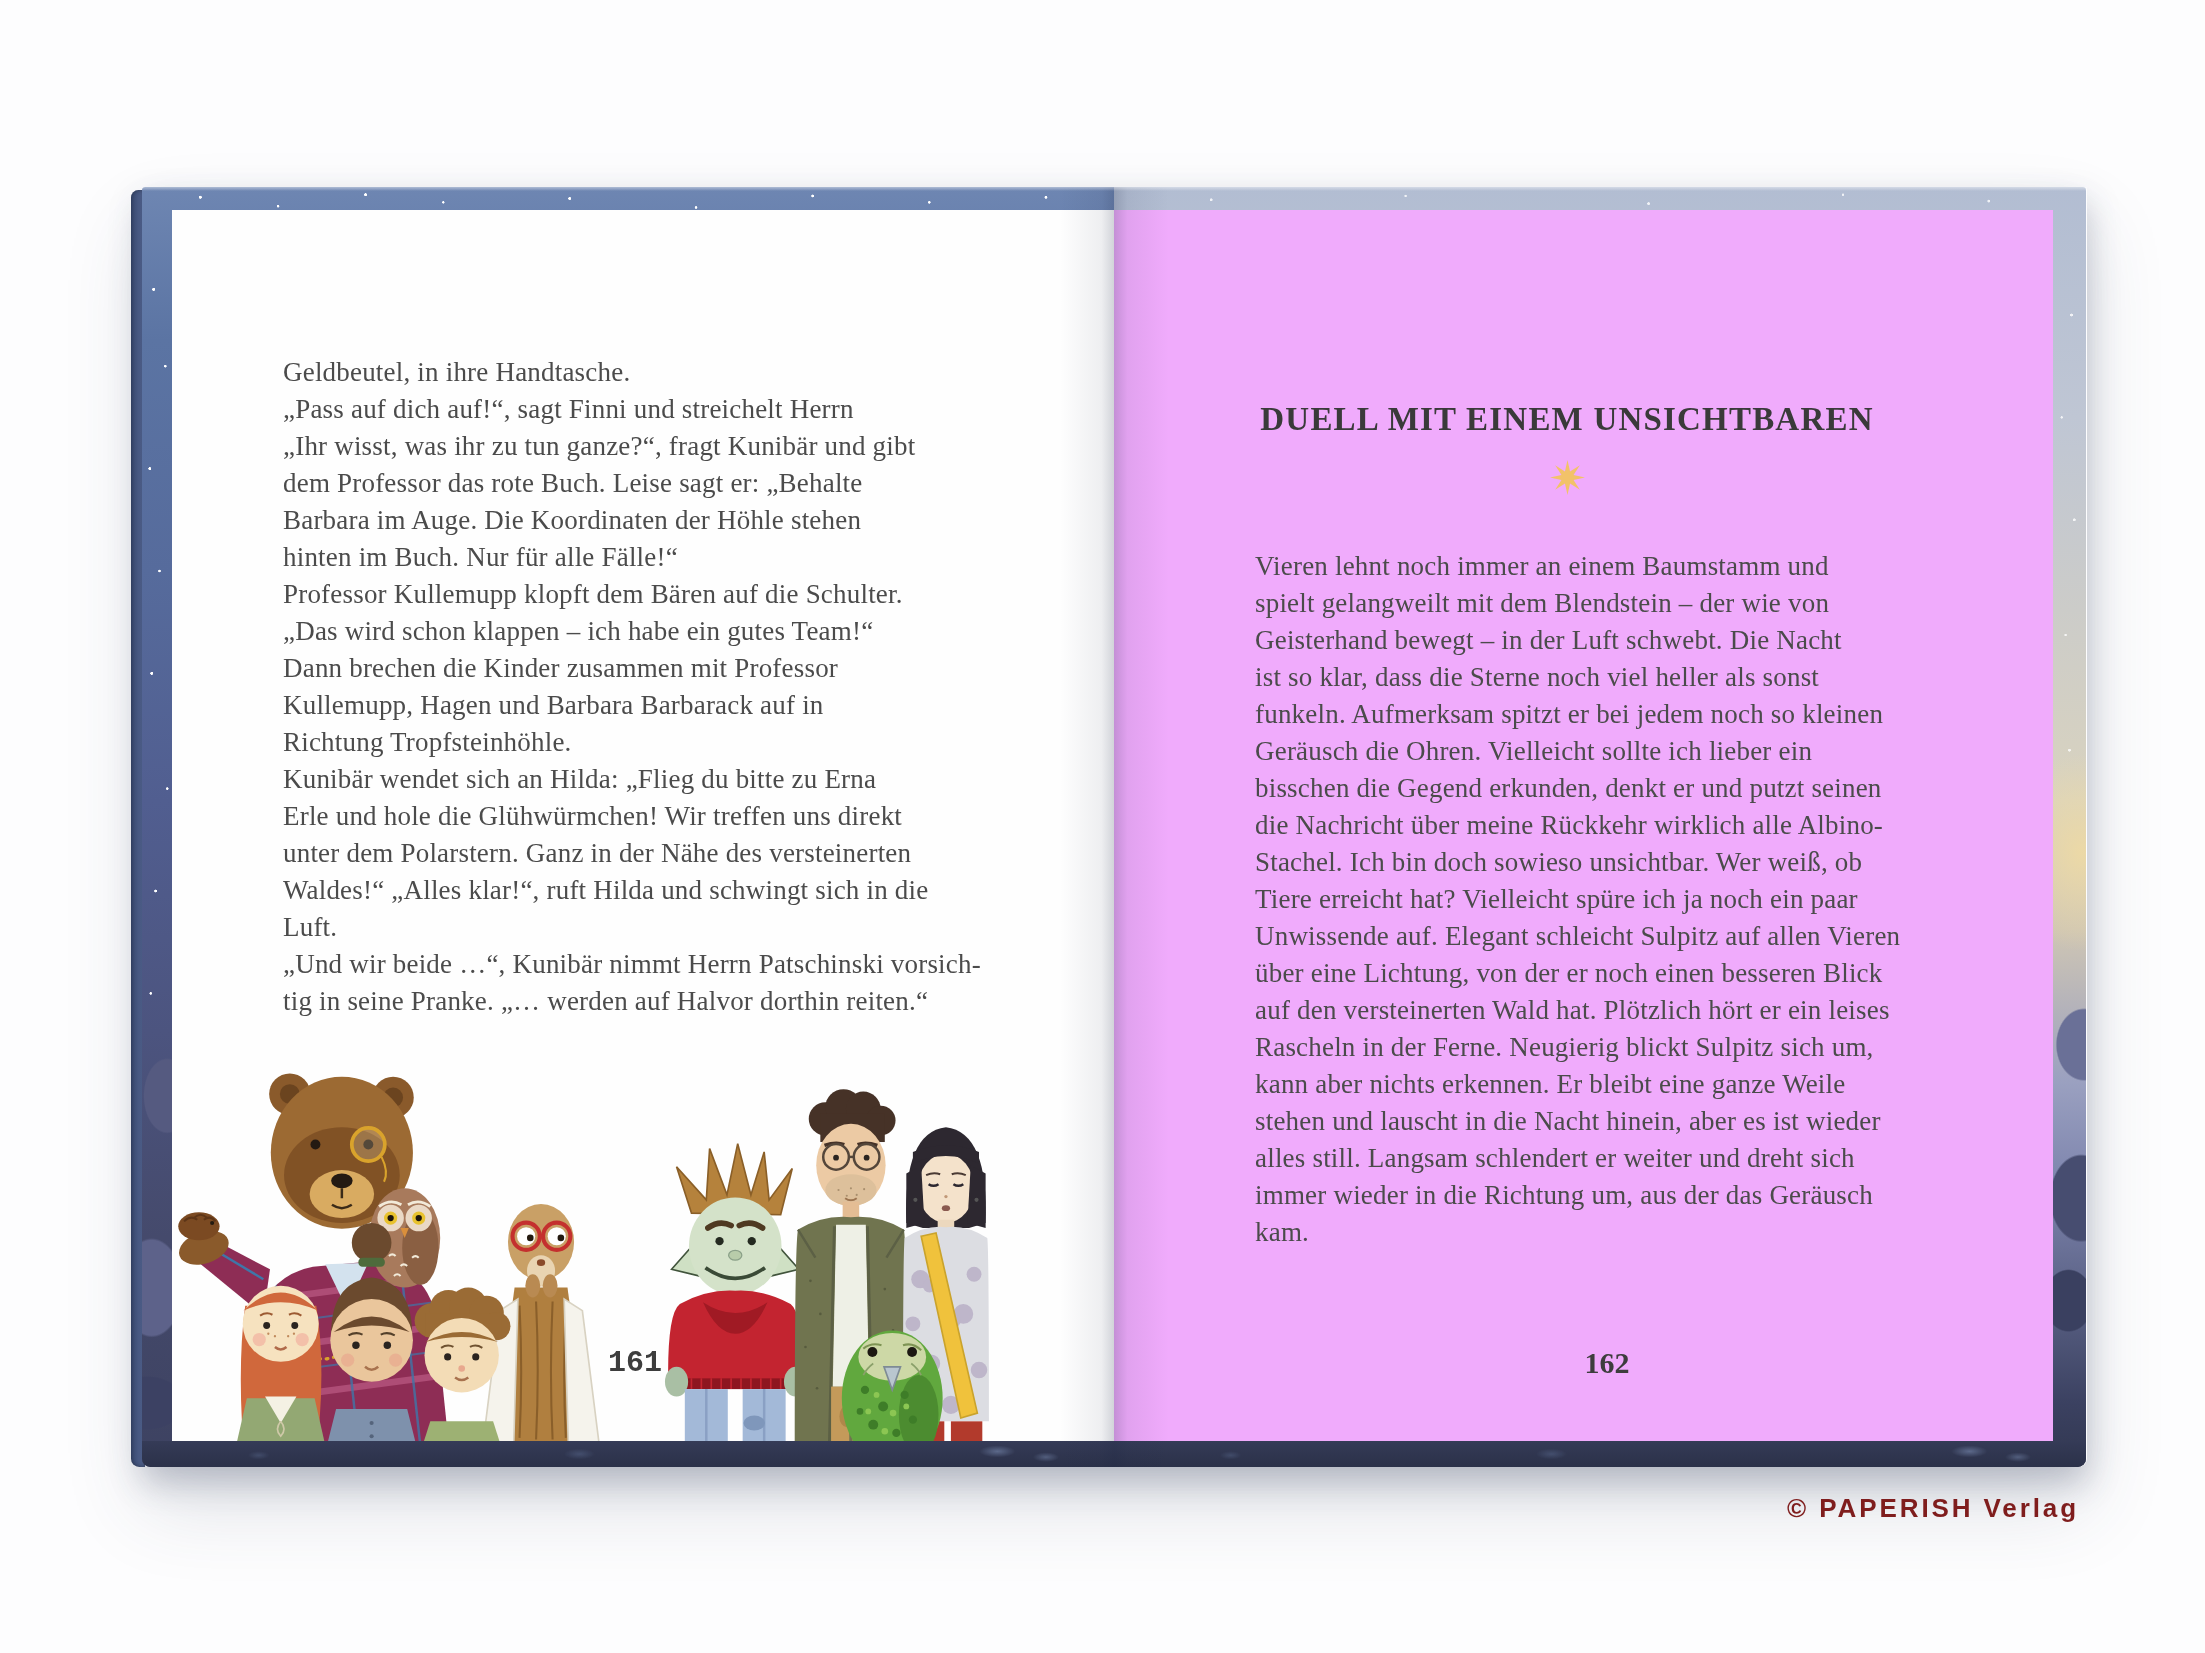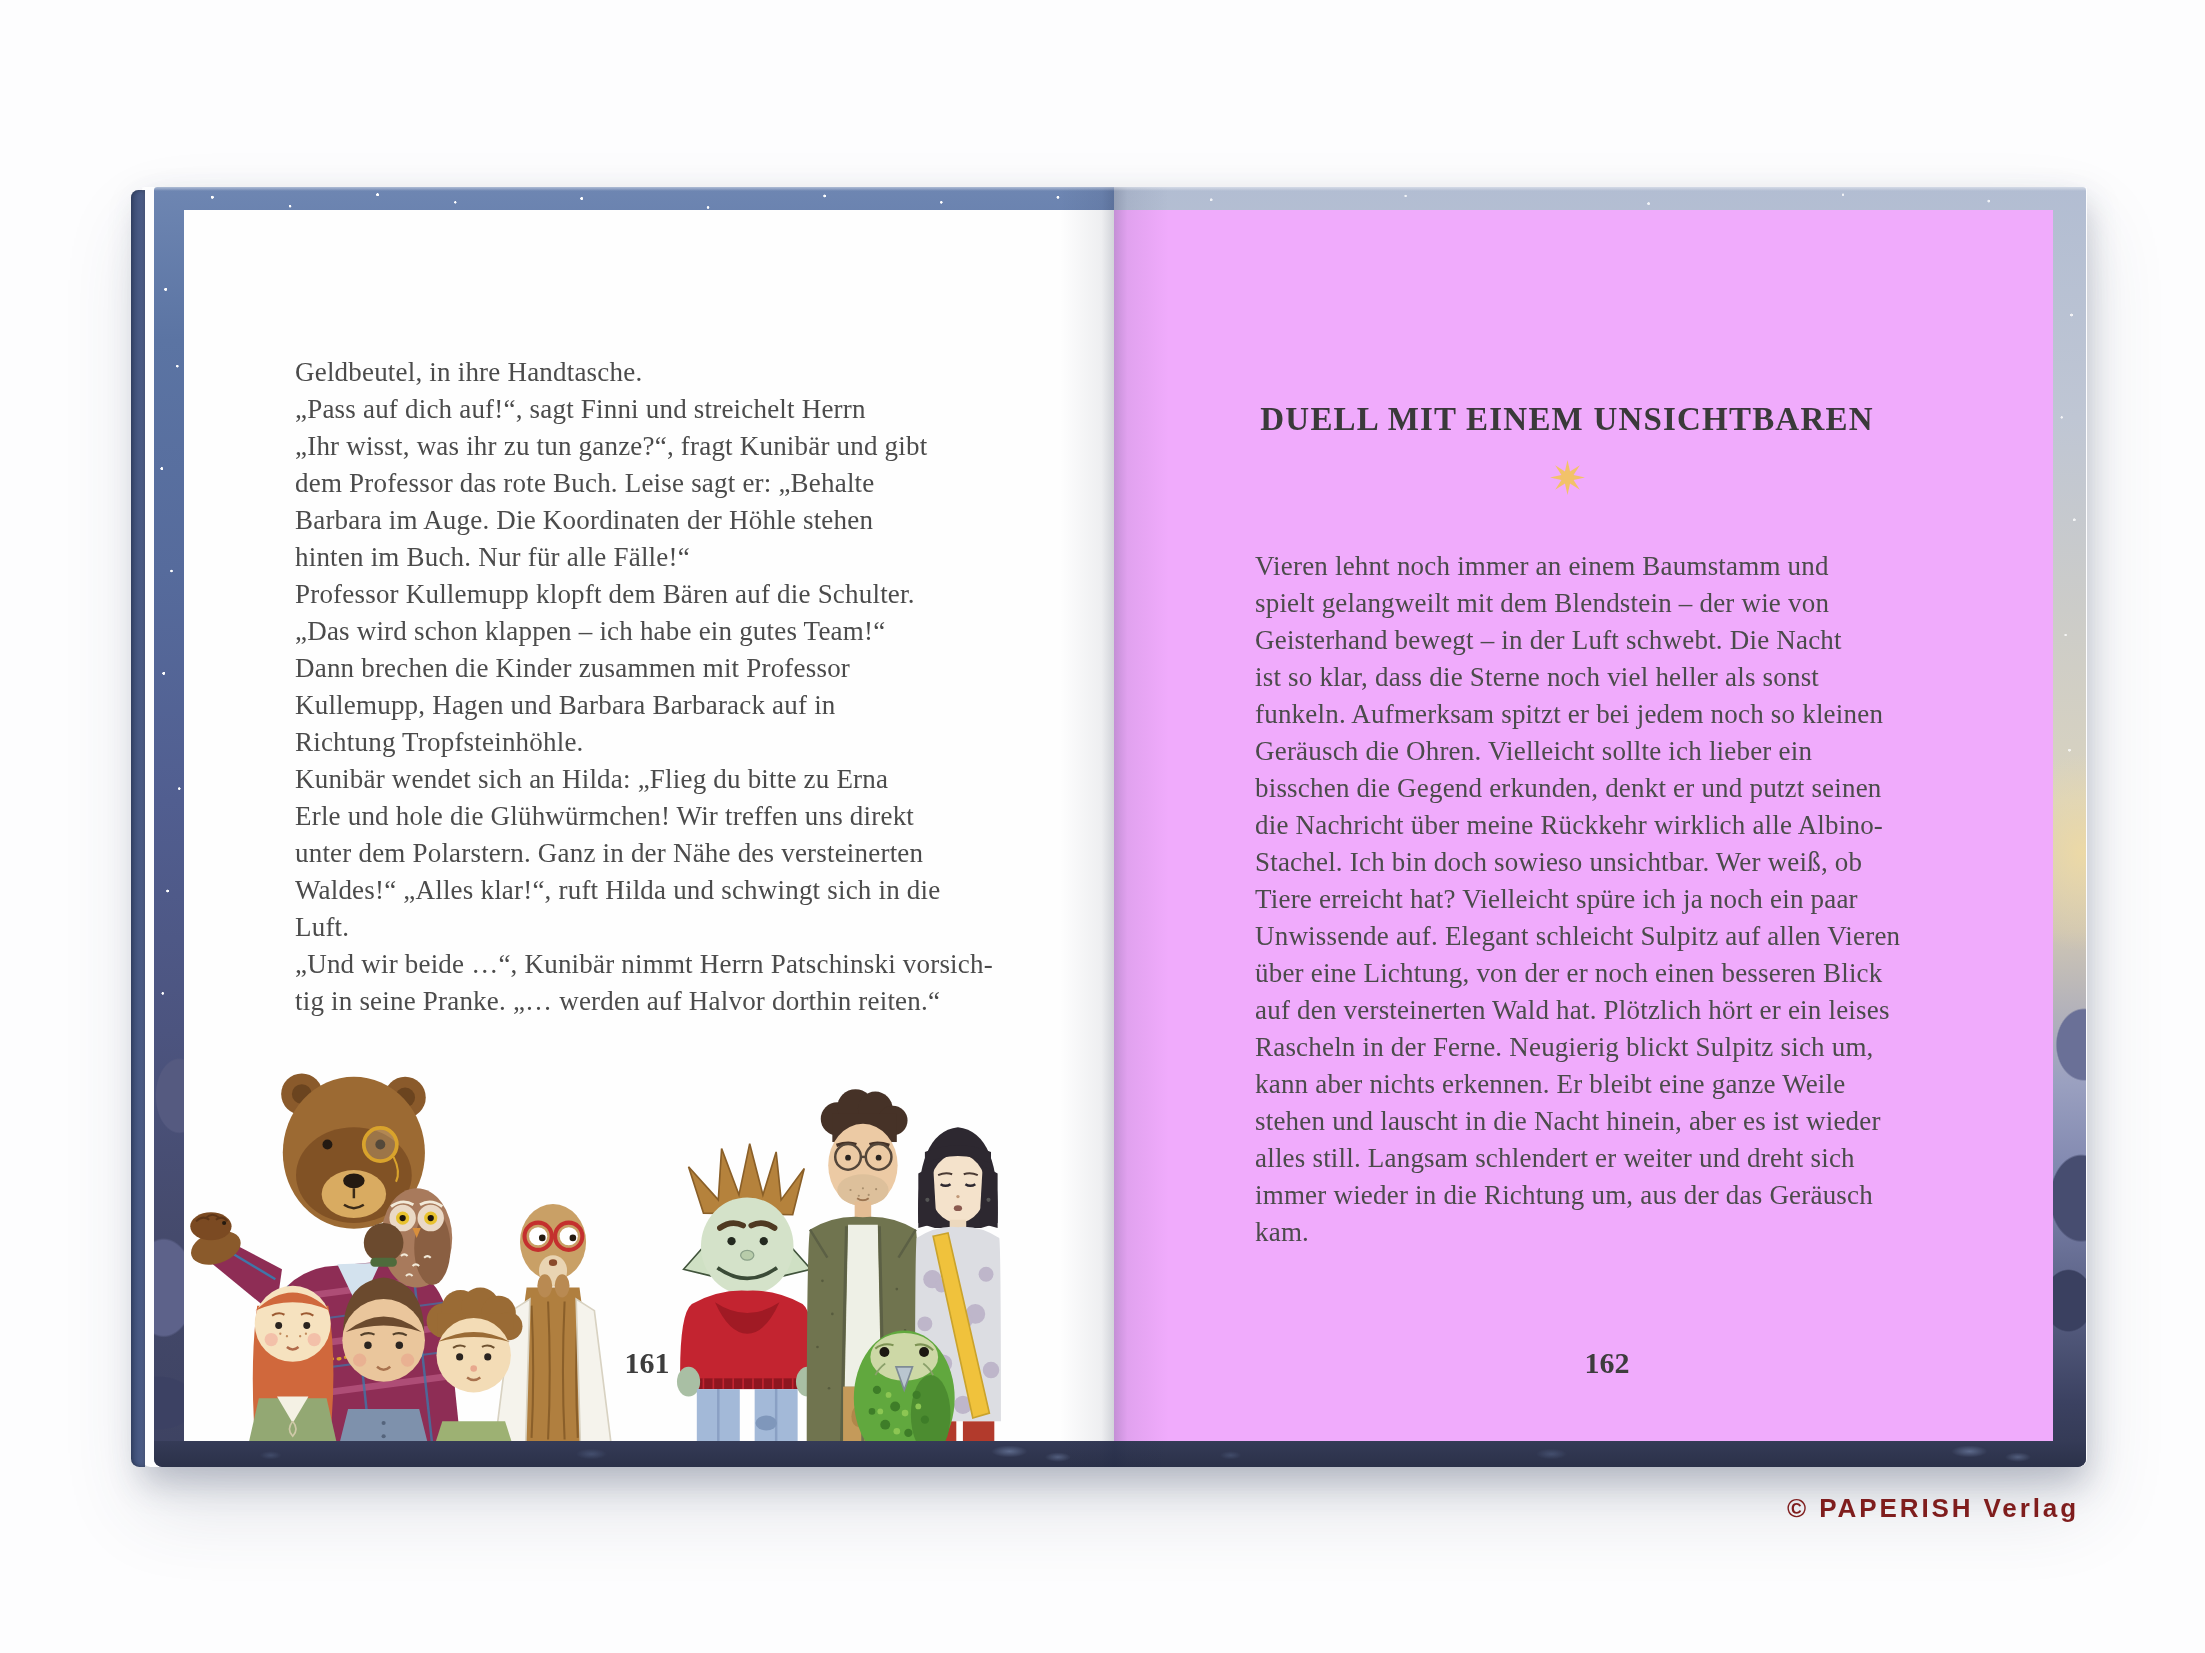--- a/index.html
+++ b/index.html
@@ -13,21 +13,21 @@
     border-radius:3.3px 3.3px 8.3px 8.3px;
     box-shadow:0 15px 33px rgba(55,65,95,.28), 0 40px 79px rgba(55,65,95,.15);
     z-index:1;
   }
   .book::before{content:'';position:absolute;left:0;right:0;top:0;height:4.1px;
     background:linear-gradient(rgba(255,255,255,.45),rgba(255,255,255,0));z-index:7;pointer-events:none;}
   .spine-edge-left{position:absolute;left:-10.7px;top:3.3px;bottom:0;width:14px;
     background:linear-gradient(90deg,#394a72,#53648f);border-radius:7.4px 0 0 8.3px;
     box-shadow:inset 0 0 5.8px rgba(0,0,0,.35);}
   .page{position:absolute;top:0;bottom:0;width:972px;overflow:hidden;}
-  .page-left{left:12px;border-radius:3.3px 0 0 8.3px;}
+  .page-left{left:0;border-radius:3.3px 0 0 8.3px;}
   .page-right{left:972px;border-radius:0 3.3px 8.3px 0;}
 
   
   .border-bg{position:absolute;inset:0;}
   .page-left .border-bg{
     background:
       radial-gradient(50px 79px ellipse at 1% 86%, #5d628a 0 60%, transparent 63%),
       radial-gradient(38px 60px ellipse at 2.6% 71%, #555a80 0 60%, transparent 63%),
       radial-gradient(60px 43px ellipse at 0.5% 95%, #3c4163 0 60%, transparent 63%),
       linear-gradient(180deg,#6e86b2 0%,#5b74a3 12%,#566b9c 30%,#515e90 48%,#4c547f 66%,#454a6c 82%,#3d4261 100%);
@@ -91,21 +91,21 @@
   .left-text{left:111px;top:144px;width:704px;}
   .right-text{left:141px;top:338px;width:707px;}
 
   .chapter-title{position:absolute;left:0;right:33px;top:193px;text-align:center;
     font:700 33px/1 "Liberation Serif", serif;letter-spacing:1.2px;color:#3a3a3a;z-index:2;}
   .star-wrap{position:absolute;left:0;right:33px;top:250px;text-align:center;z-index:2;}
   .star-wrap svg{display:inline-block;}
 
   .page-number{position:absolute;width:704px;text-align:center;top:1138px;
     font:700 30px/1 "Liberation Serif", serif;color:#3d3d3d;z-index:3;}
-  .page-number.left{left:111px;}
+  .page-number.left{left:111px;font-family:Liberation Mono, monospace;}
   .page-number.right{left:141px;}
 
   .illustration{position:absolute;left:0;bottom:0;width:943px;height:376px;z-index:1;}
 
   .copyright{position:absolute;right:126px;top:1493px;z-index:2;
     font:600 26px/1.2 "Liberation Sans", sans-serif;letter-spacing:2.9px;color:#7f1d1d;}
 </style>
 </head>
 <body>
 

